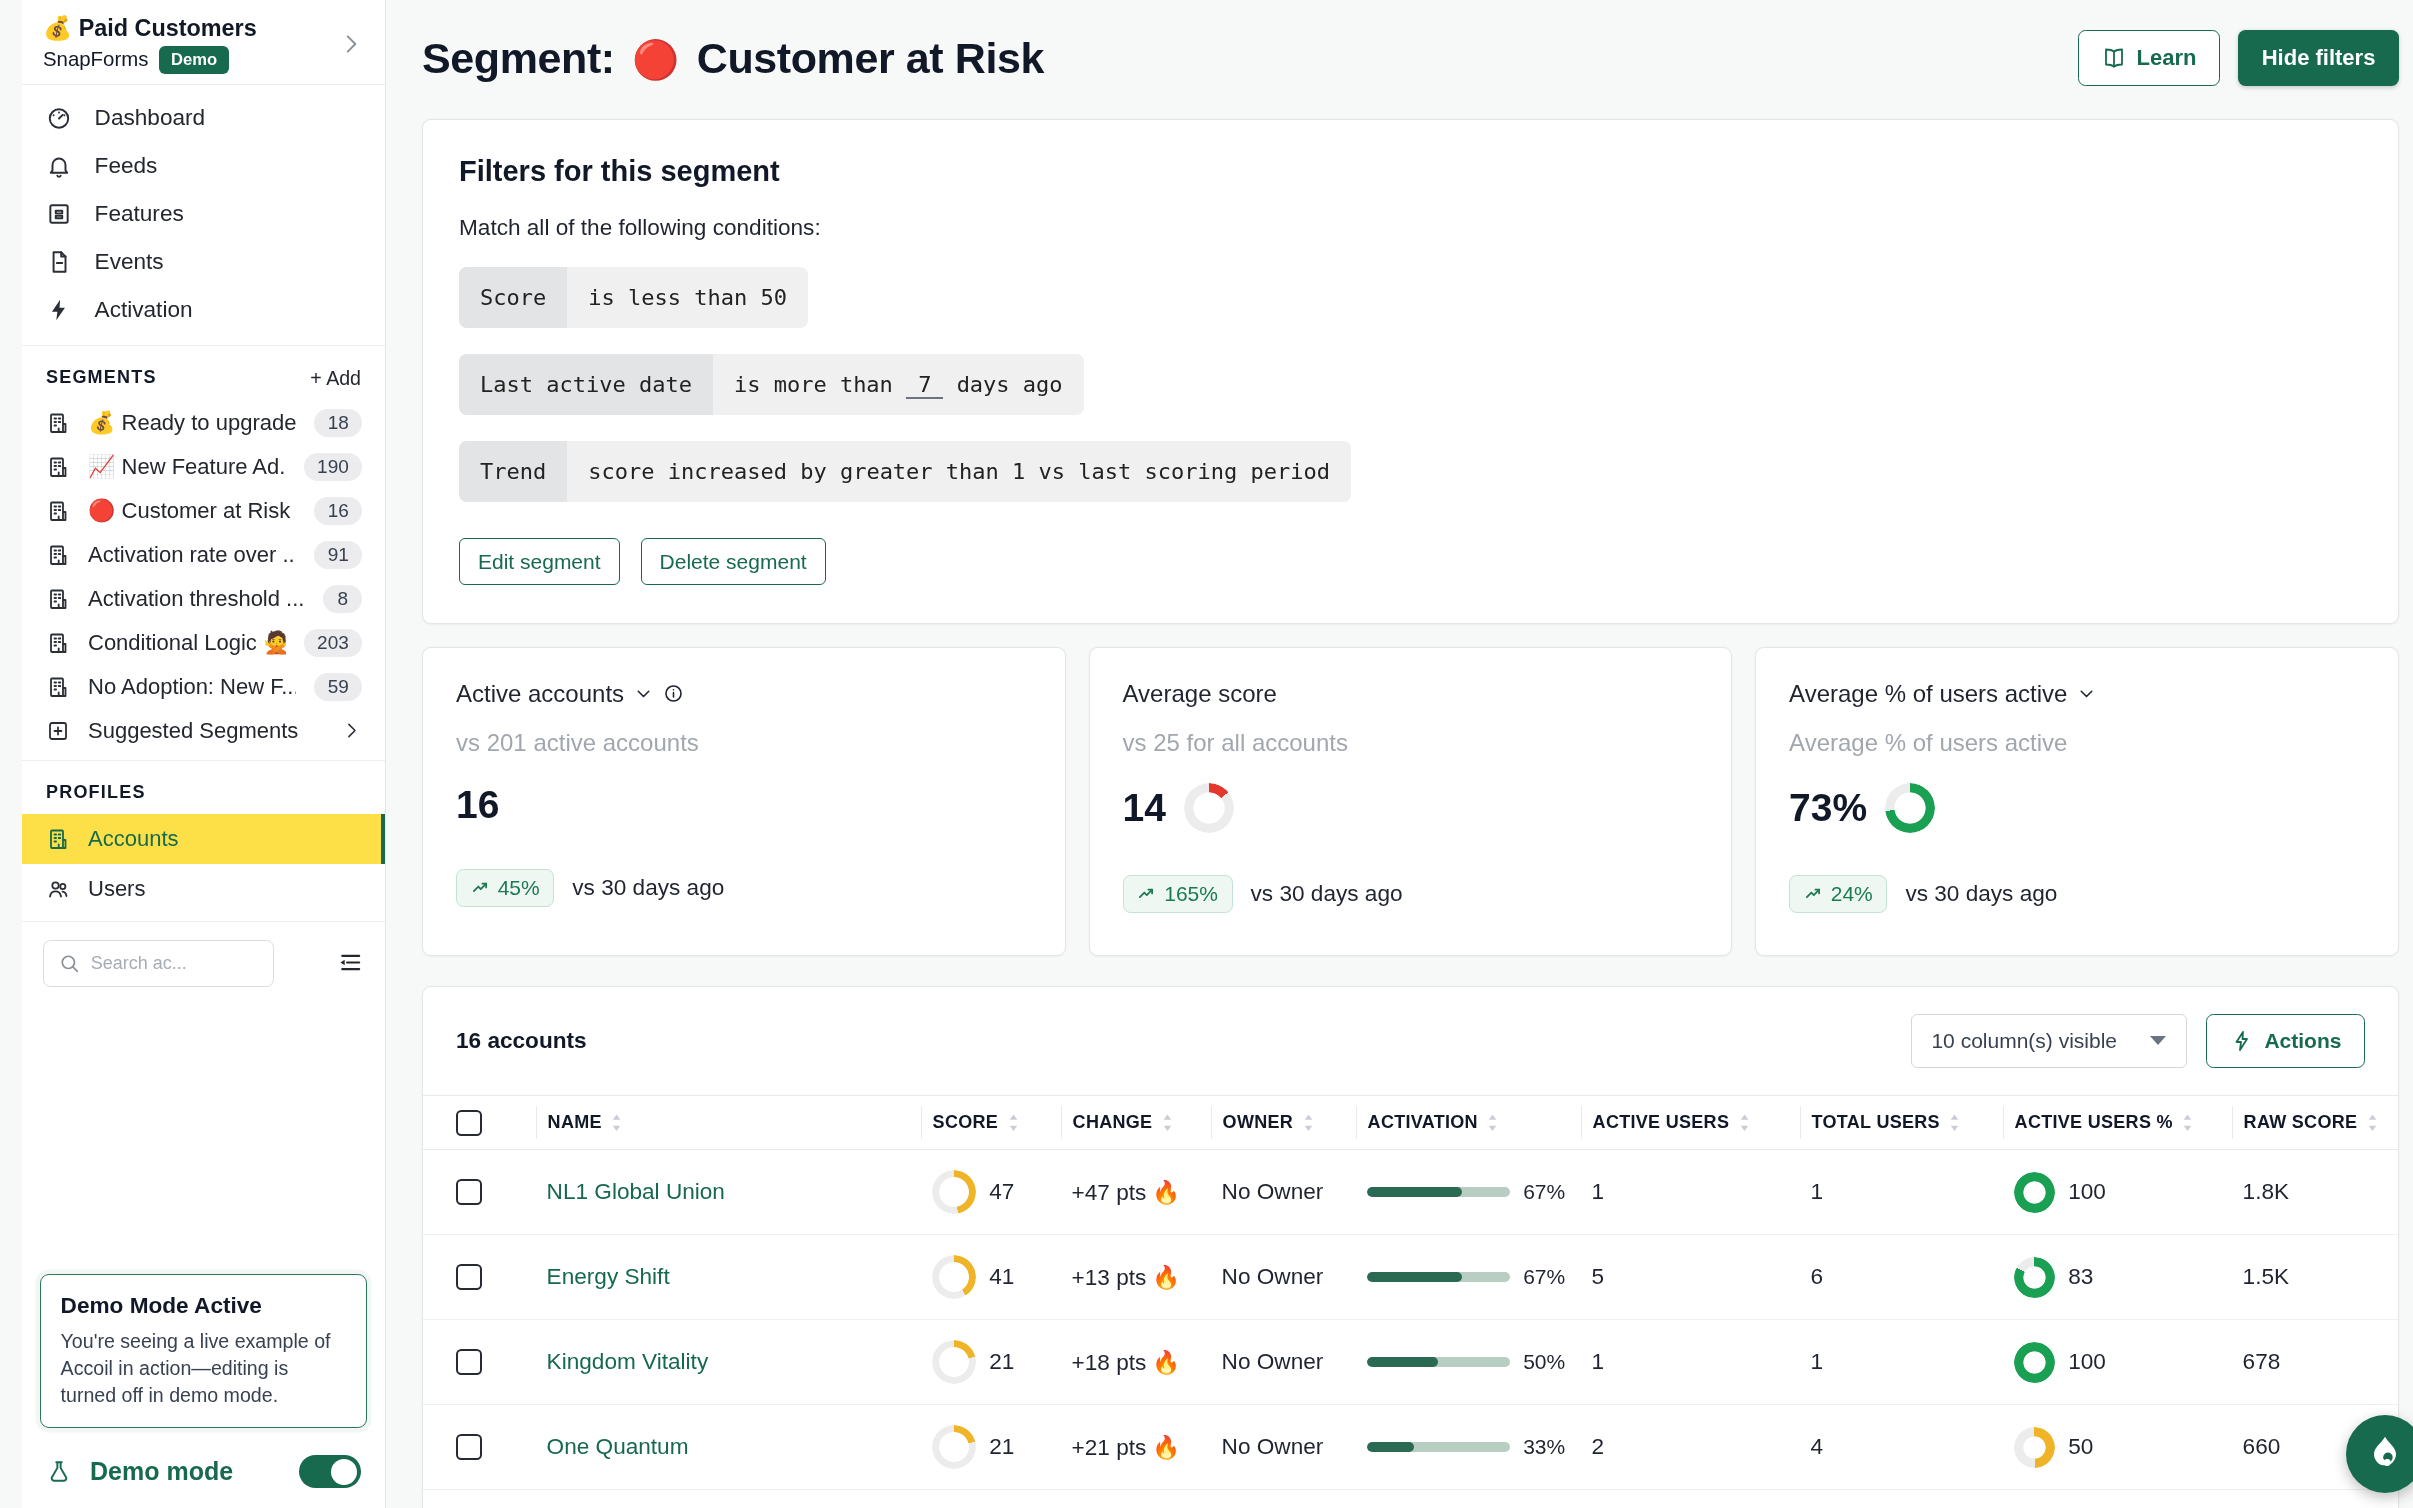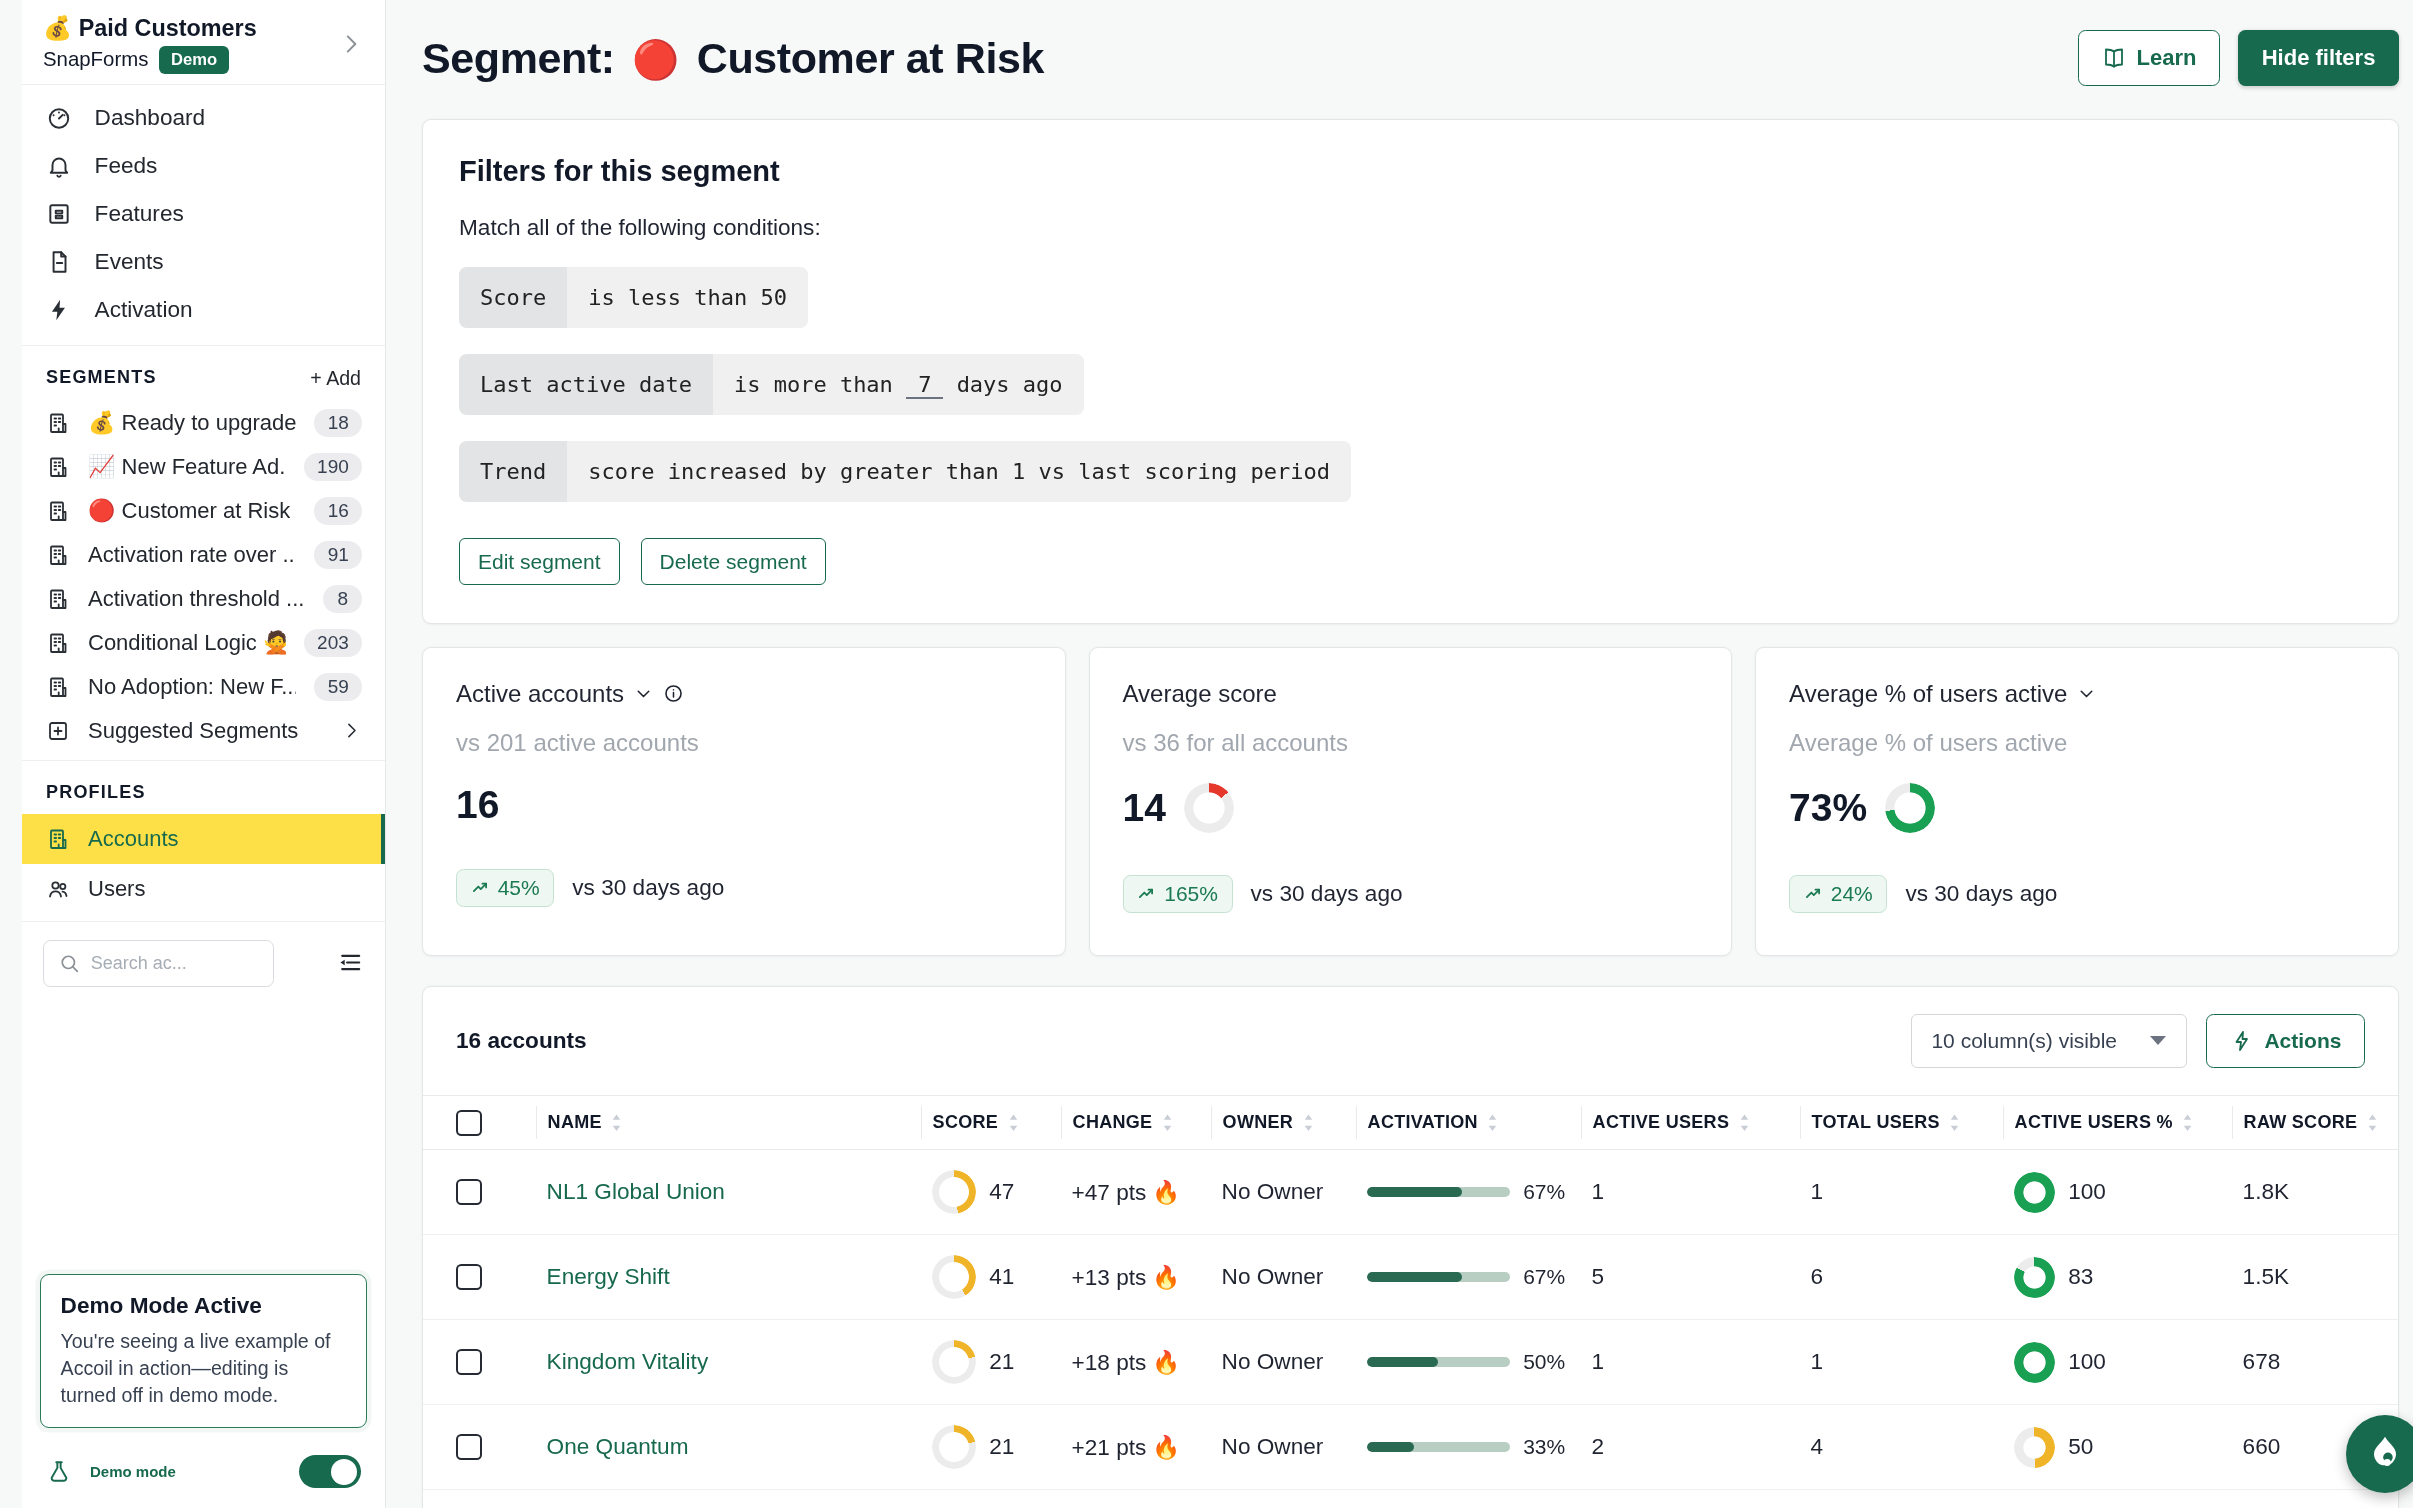--- a/index.html
+++ b/index.html
@@ -51,21 +51,21 @@
   .search-box input::placeholder { color:#a6adb5; }
   .collapse-btn { margin-left:auto; color:#23272e; cursor:pointer; }
   .collapse-btn svg { width:29px; height:29px; }
 
   .demo-box { margin:auto 18px 19.6px 18px; border:1.9px solid #2a7a57; border-radius:9px;
     padding:18px 19.6px; box-shadow:0 0 0 4.5px rgba(36,122,87,0.06); background:#fff; }
   .demo-box h4 { font-size:22.6px; font-weight:700; color:#111827; margin-bottom:9px; }
   .demo-box p { font-size:19.6px; color:#374151; line-height:1.38; }
 
   .demo-row { display:flex; align-items:center; gap:18px; padding:7.5px 24px 19.6px 24px; }
-  .demo-row .lbl { font-size:15px; color:#176a4e; font-weight:600; flex:1; }
+  .demo-row .lbl { font-size:25px; color:#176a4e; font-weight:600; flex:1; }
   .demo-row svg.ic { color:#176a4e; }
   .toggle { width:62px; height:33px; border-radius:16.6px; background:#176a4e; position:relative; cursor:pointer; }
   .toggle::after { content:""; position:absolute; right:3.8px; top:3.8px; width:26px; height:26px;
     border-radius:50%; background:#fff; }
 
   .foot { border-top:0.8px solid #eceef0; padding:10.6px 0 6px 0; }
   .gift-wrap { position:relative; }
   .dot-red { position:absolute; right:-5.3px; top:-3px; width:13.6px; height:13.6px; border-radius:50%;
     background:#dc2626; border:2.3px solid #fff; }
 
@@ -466,21 +466,21 @@
               <span>45%</span>
             </span>
           <span class="note">vs 30 days ago</span>
         </div>
       </div>
 
       <div class="card stat">
         <div class="lr">
             <span>Average score</span>
           </div>
-        <div class="sub">vs 36 for all accounts</div>
+        <div class="sub">vs 25 for all accounts</div>
         <div class="vr">
             <span class="val">14</span>
           <span class="donut card-d" style="--p: 14; --c: #e5372b;"></span>
           </div>
         <div class="br">
           <span class="tbadge">
               <svg viewBox="0 0 26 26" width="19.6" height="19.6">
                 <use href="#i-trend"></use>
               </svg>
               <span>165%</span>

